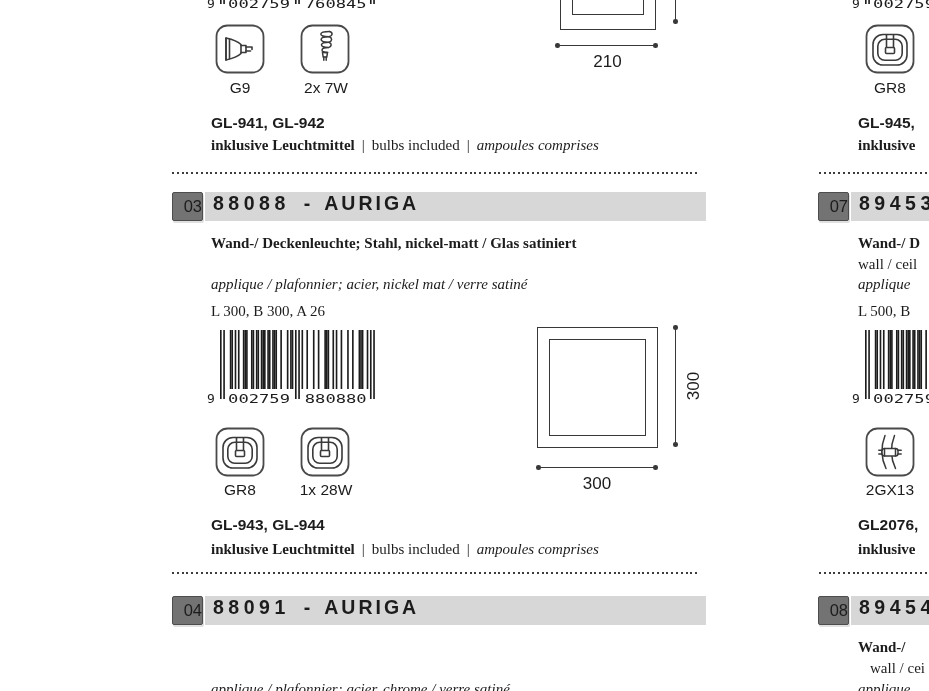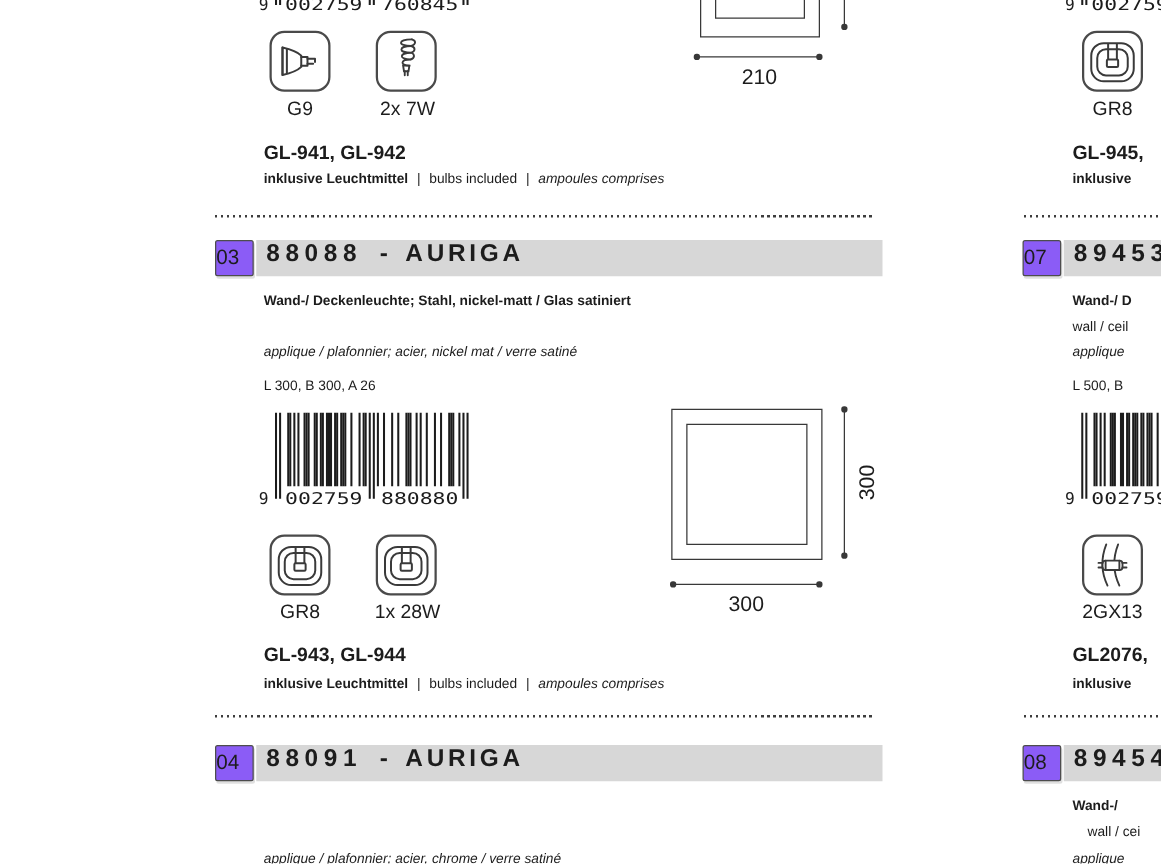--- a/index.html
+++ b/index.html
@@ -1,25 +1,25 @@
 <!DOCTYPE html>
 <html><head>
 <meta charset="utf-8">
 <style>
   html,body{margin:0;padding:0;background:#fff;}
   .page{position:relative;width:929px;height:691px;background:#fff;overflow:hidden;
         font-family:"Liberation Sans",sans-serif;color:#1c1c1c;}
   .abs{position:absolute;white-space:nowrap;}
   .b{font-weight:700;}
   .i{font-style:italic;}
-  .desc{font-size:11px;}
+  .desc{font-size:15px;font-family:Liberation Serif, serif;}
   .small{font-size:15.5px;}
   .pp{margin:0 7px;font-weight:400;font-style:normal;}
-  .hdr-box{position:absolute;width:29px;height:27px;border:1.5px solid #4d4d4d;background:#8b5cf6;
-           text-align:left;line-height:27px;font-size:16.5px;border-radius:2px;
+  .hdr-box{position:absolute;width:29px;height:27px;border:1.5px solid #4d4d4d;background:#737373;
+           text-align:right;line-height:27px;font-size:16.5px;border-radius:2px;
            box-shadow:1px 2px 0 rgba(0,0,0,0.12);z-index:2;}
   .hdr-bar{position:absolute;height:29px;background:#d7d7d7;display:flex;
            font-weight:700;font-size:19.5px;padding-left:8px;}
   .hdr-bar .code{letter-spacing:4.5px;}
   .hdr-bar .dash{margin:0 14px;letter-spacing:0;}
   .hdr-bar .name{letter-spacing:3px;}
   .dotsep{position:absolute;height:2.4px;
           background-image:repeating-linear-gradient(90deg,#3d3d3d 0 2px,transparent 2px 4.8px);}
   .sq{position:absolute;border:1.5px solid #383838;background:#fff;}
   .dimline-h{position:absolute;height:1.4px;background:#383838;}

